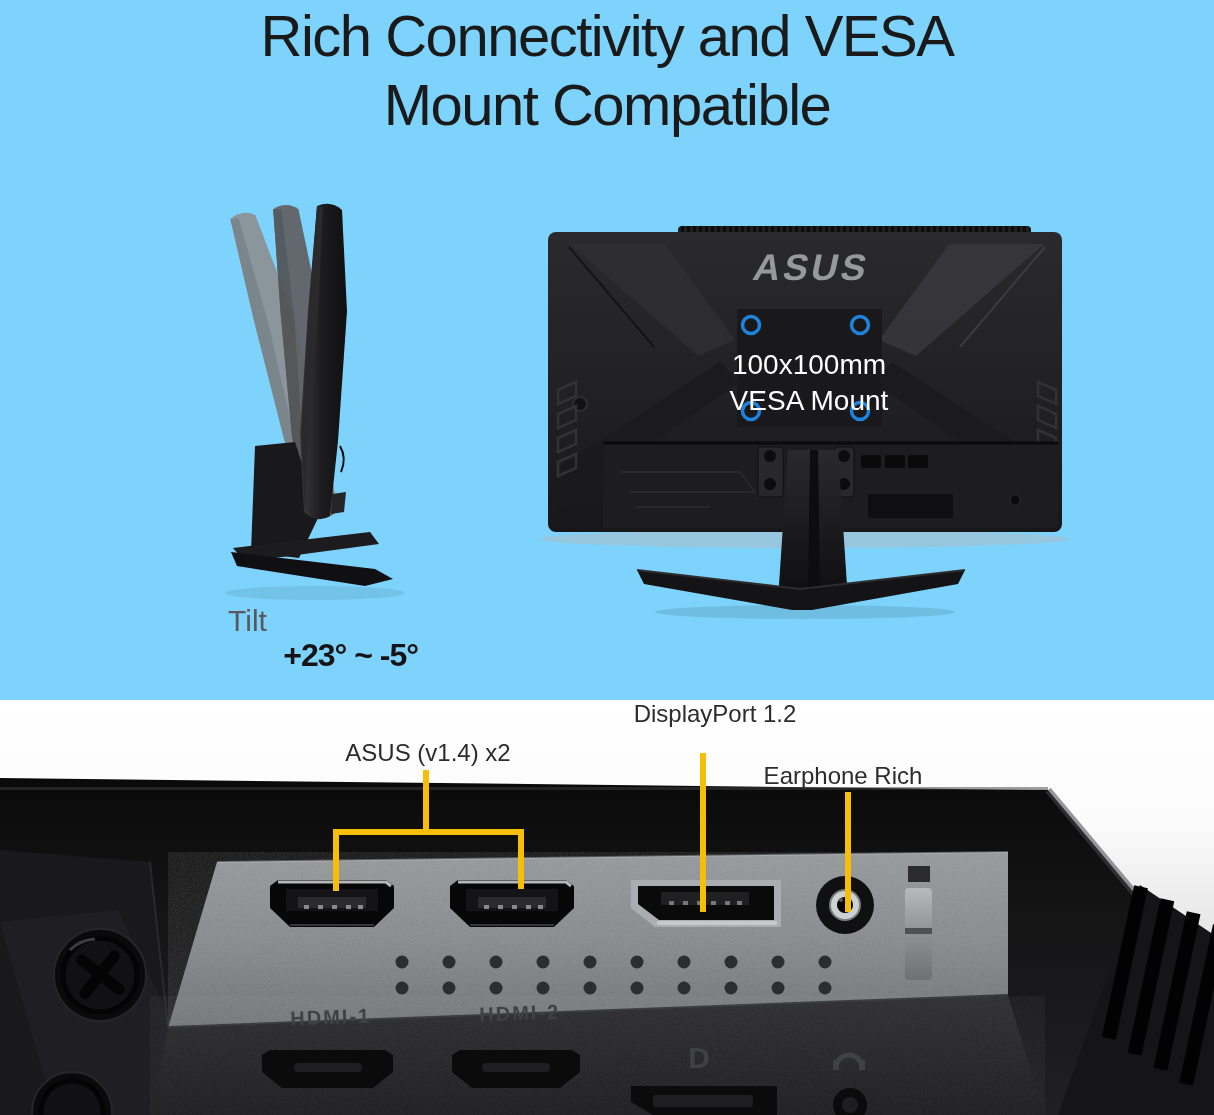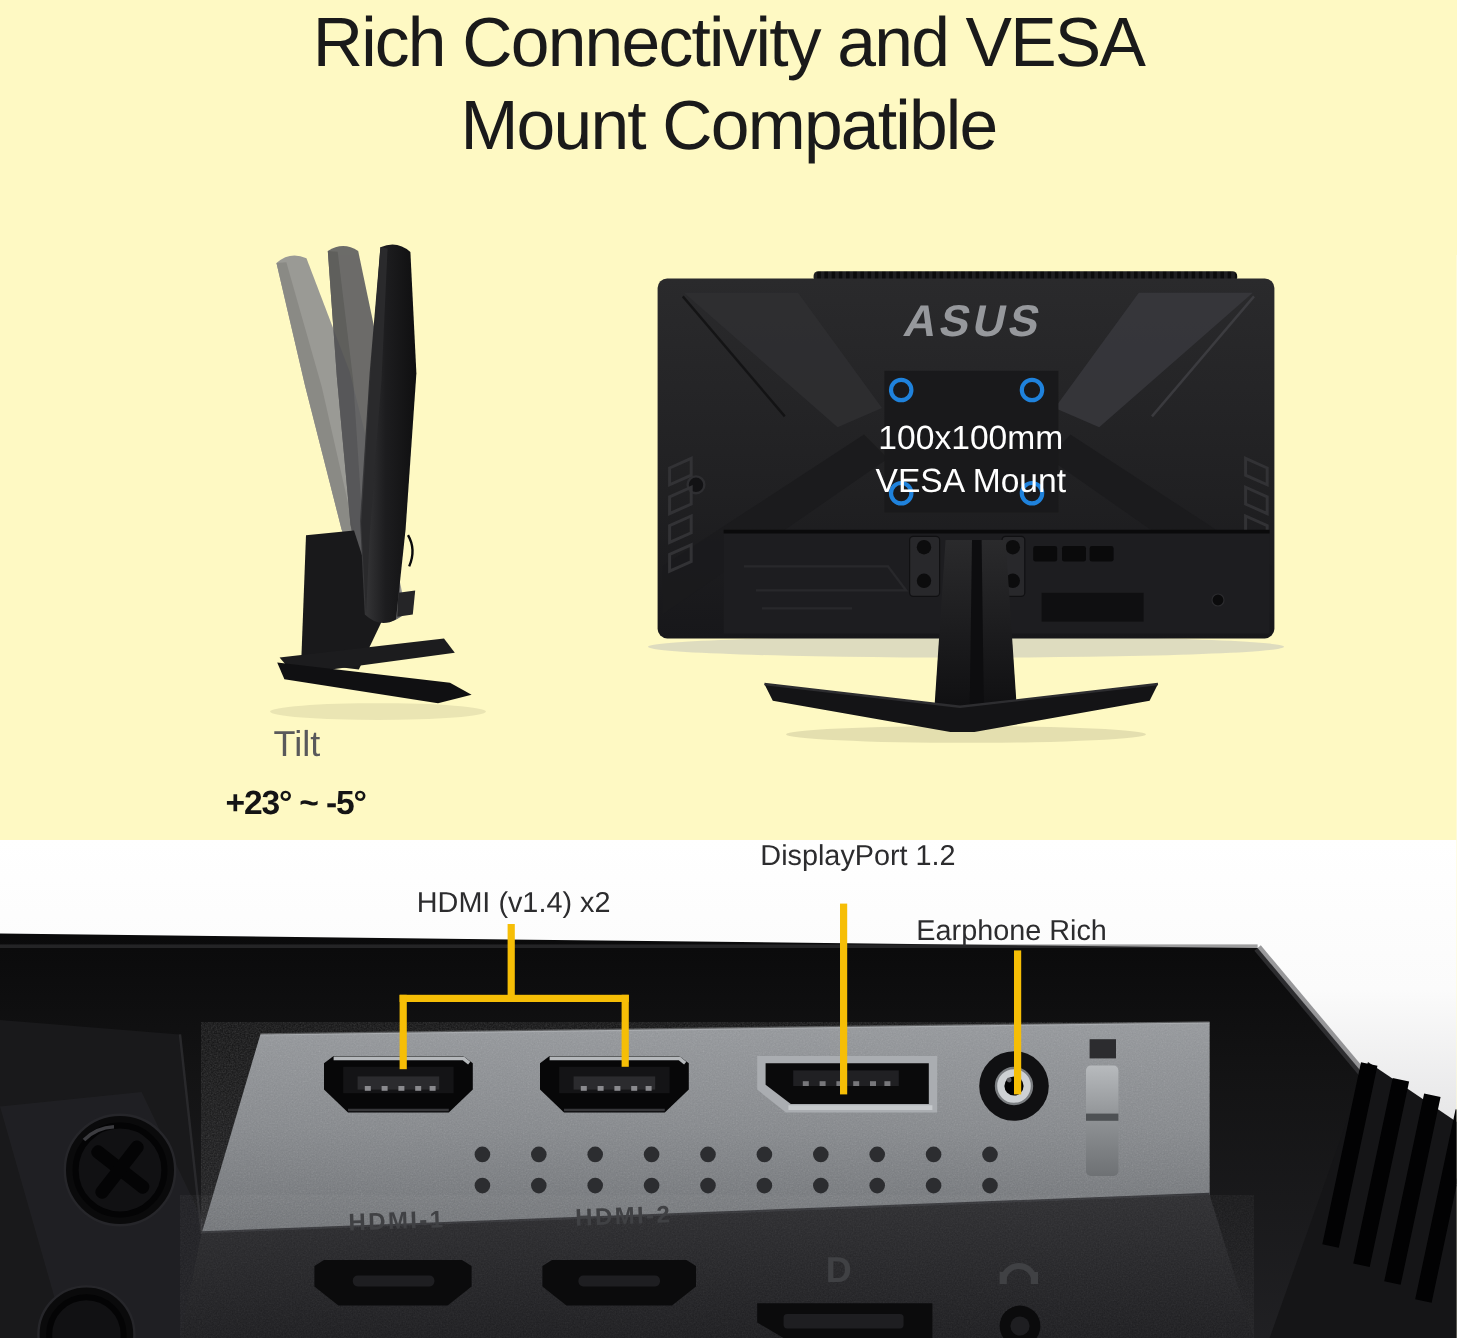--- a/index.html
+++ b/index.html
@@ -1,20 +1,20 @@
 <!DOCTYPE html>
 <html><head>
 <meta charset="utf-8">
 <style>
   html,body{margin:0;padding:0;background:#ffffff;font-family:"Liberation Sans",sans-serif;}
-  #canvas{position:relative;width:1214px;height:1115px;overflow:hidden;background:#fef9c3;}
+  #canvas{position:relative;width:1214px;height:1115px;overflow:hidden;background:#7dd3fc;}
   .abs{position:absolute;}
   .title{top:1px;left:0;width:100%;text-align:center;color:#1a1a1a;font-size:58px;line-height:69px;letter-spacing:-1.5px;font-weight:400;}
   .caption-tilt{top:604px;left:228px;width:150px;text-align:left;font-size:30px;color:#59595b;}
-  .caption-range{top:653px;left:188px;width:230px;text-align:left;font-size:28px;font-weight:600;color:#141415;letter-spacing:-1px;}
+  .caption-range{top:637px;left:188px;width:230px;text-align:right;font-size:32px;font-weight:600;color:#141415;letter-spacing:-1px;}
   .photo{top:700px;left:0;width:1214px;height:415px;}
   .io-label{position:absolute;font-size:24px;color:#2c2c2e;transform:translateX(-50%);white-space:nowrap;z-index:5;}
   svg{display:block;}
   text{font-family:"Liberation Sans",sans-serif;}
 </style>
 </head>
 <body>
 
 <div id="canvas">
 
@@ -144,21 +144,21 @@
     <g>
       <path d="M 248 228 L 298 228 L 308 378 L 238 378 Z" fill="url(#colG)"></path>
       <path d="M 270 228 L 278 228 L 280 378 L 268 378 Z" fill="#0d0d0f"></path>
       <path d="M 97 348 L 260 367 L 425 348 L 418 362 L 272 388 L 252 388 L 104 362 Z" fill="#141416"></path>
       <path d="M 97 348 L 260 367 L 425 348" stroke="#2d2d30" stroke-width="2" fill="none"></path>
     </g>
   </svg>
 
   <div class="abs photo">
     <div class="io-label" style="left:715px;top:0px">DisplayPort 1.2</div>
-    <div class="io-label" style="left:428px;top:39px">HDMI (v1.4) x2</div>
+    <div class="io-label" style="left:428px;top:39px">ASUS (v1.4) x2</div>
     <div class="io-label" style="left:843px;top:62px">Earphone Rich</div>
 
     <svg width="1214" height="415" viewBox="0 0 1214 415">
       <defs>
         <linearGradient id="bgG" x1="0" y1="0" x2="0" y2="1">
           <stop offset="0" stop-color="#ffffff"></stop>
             <stop offset="0.3" stop-color="#fbfbfb"></stop>
           <stop offset="0.55" stop-color="#e7e7e8"></stop>
             <stop offset="0.8" stop-color="#c3c3c5"></stop>
           <stop offset="1" stop-color="#a5a5a7"></stop>

